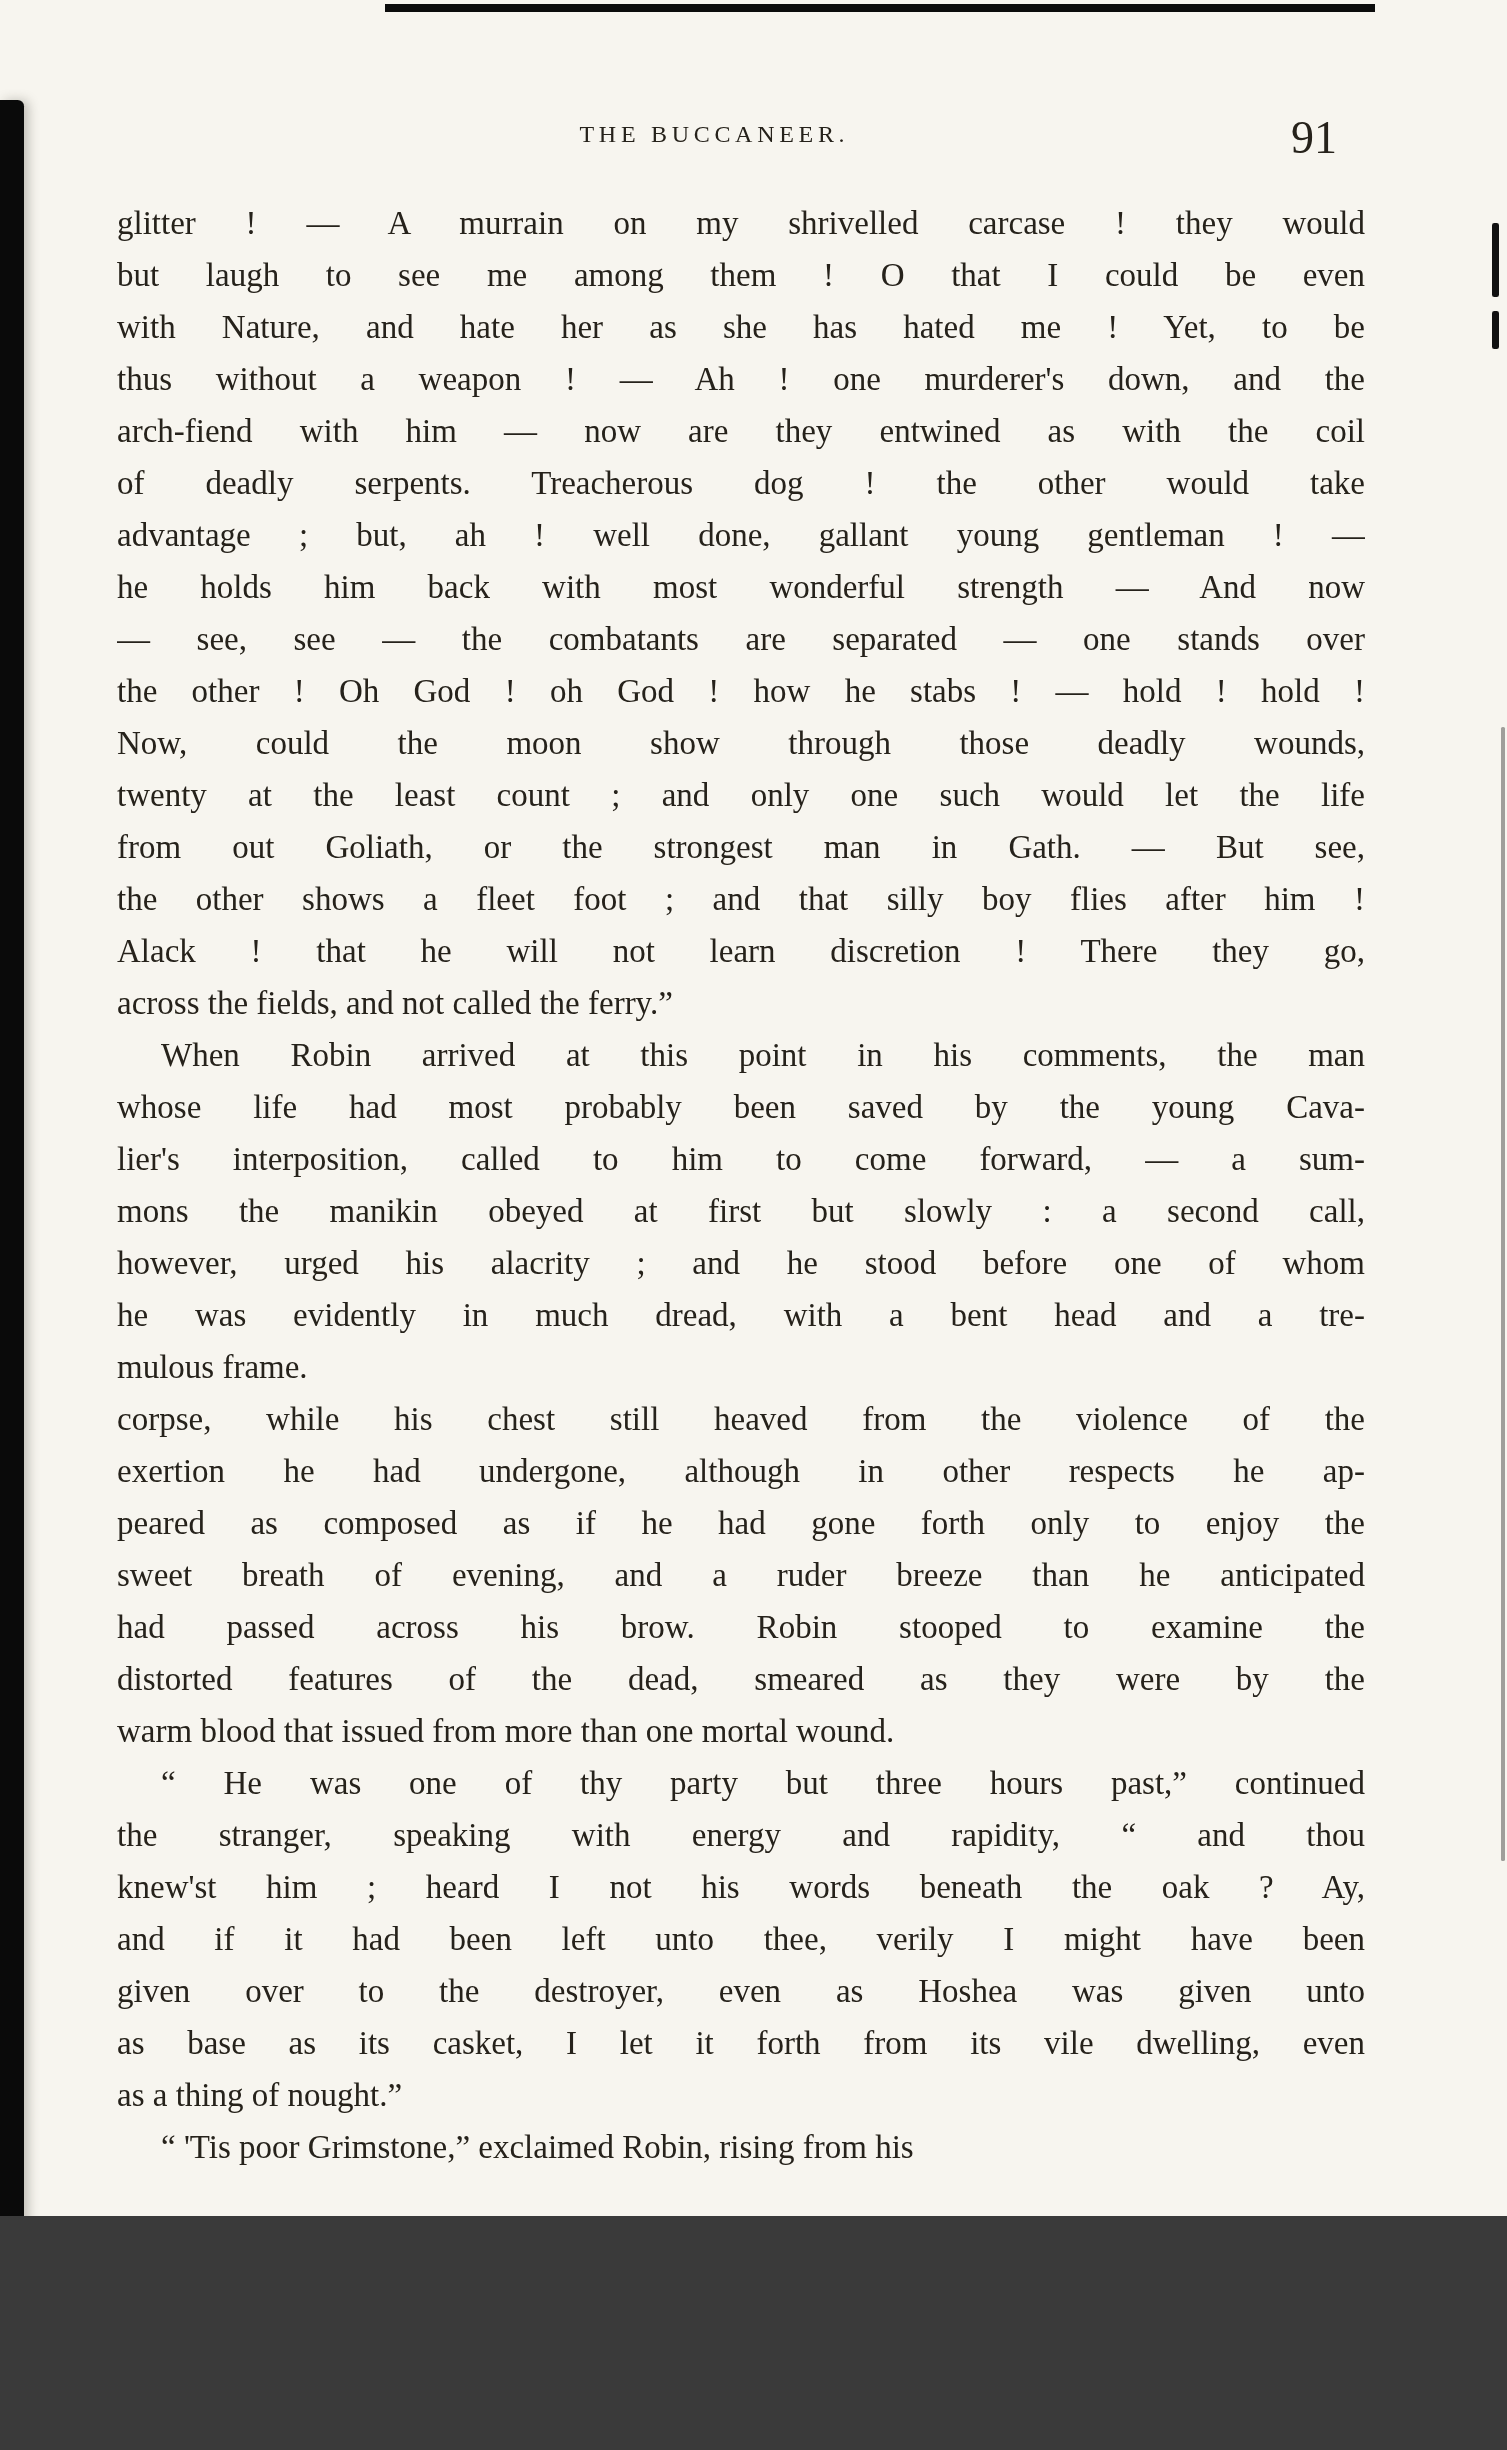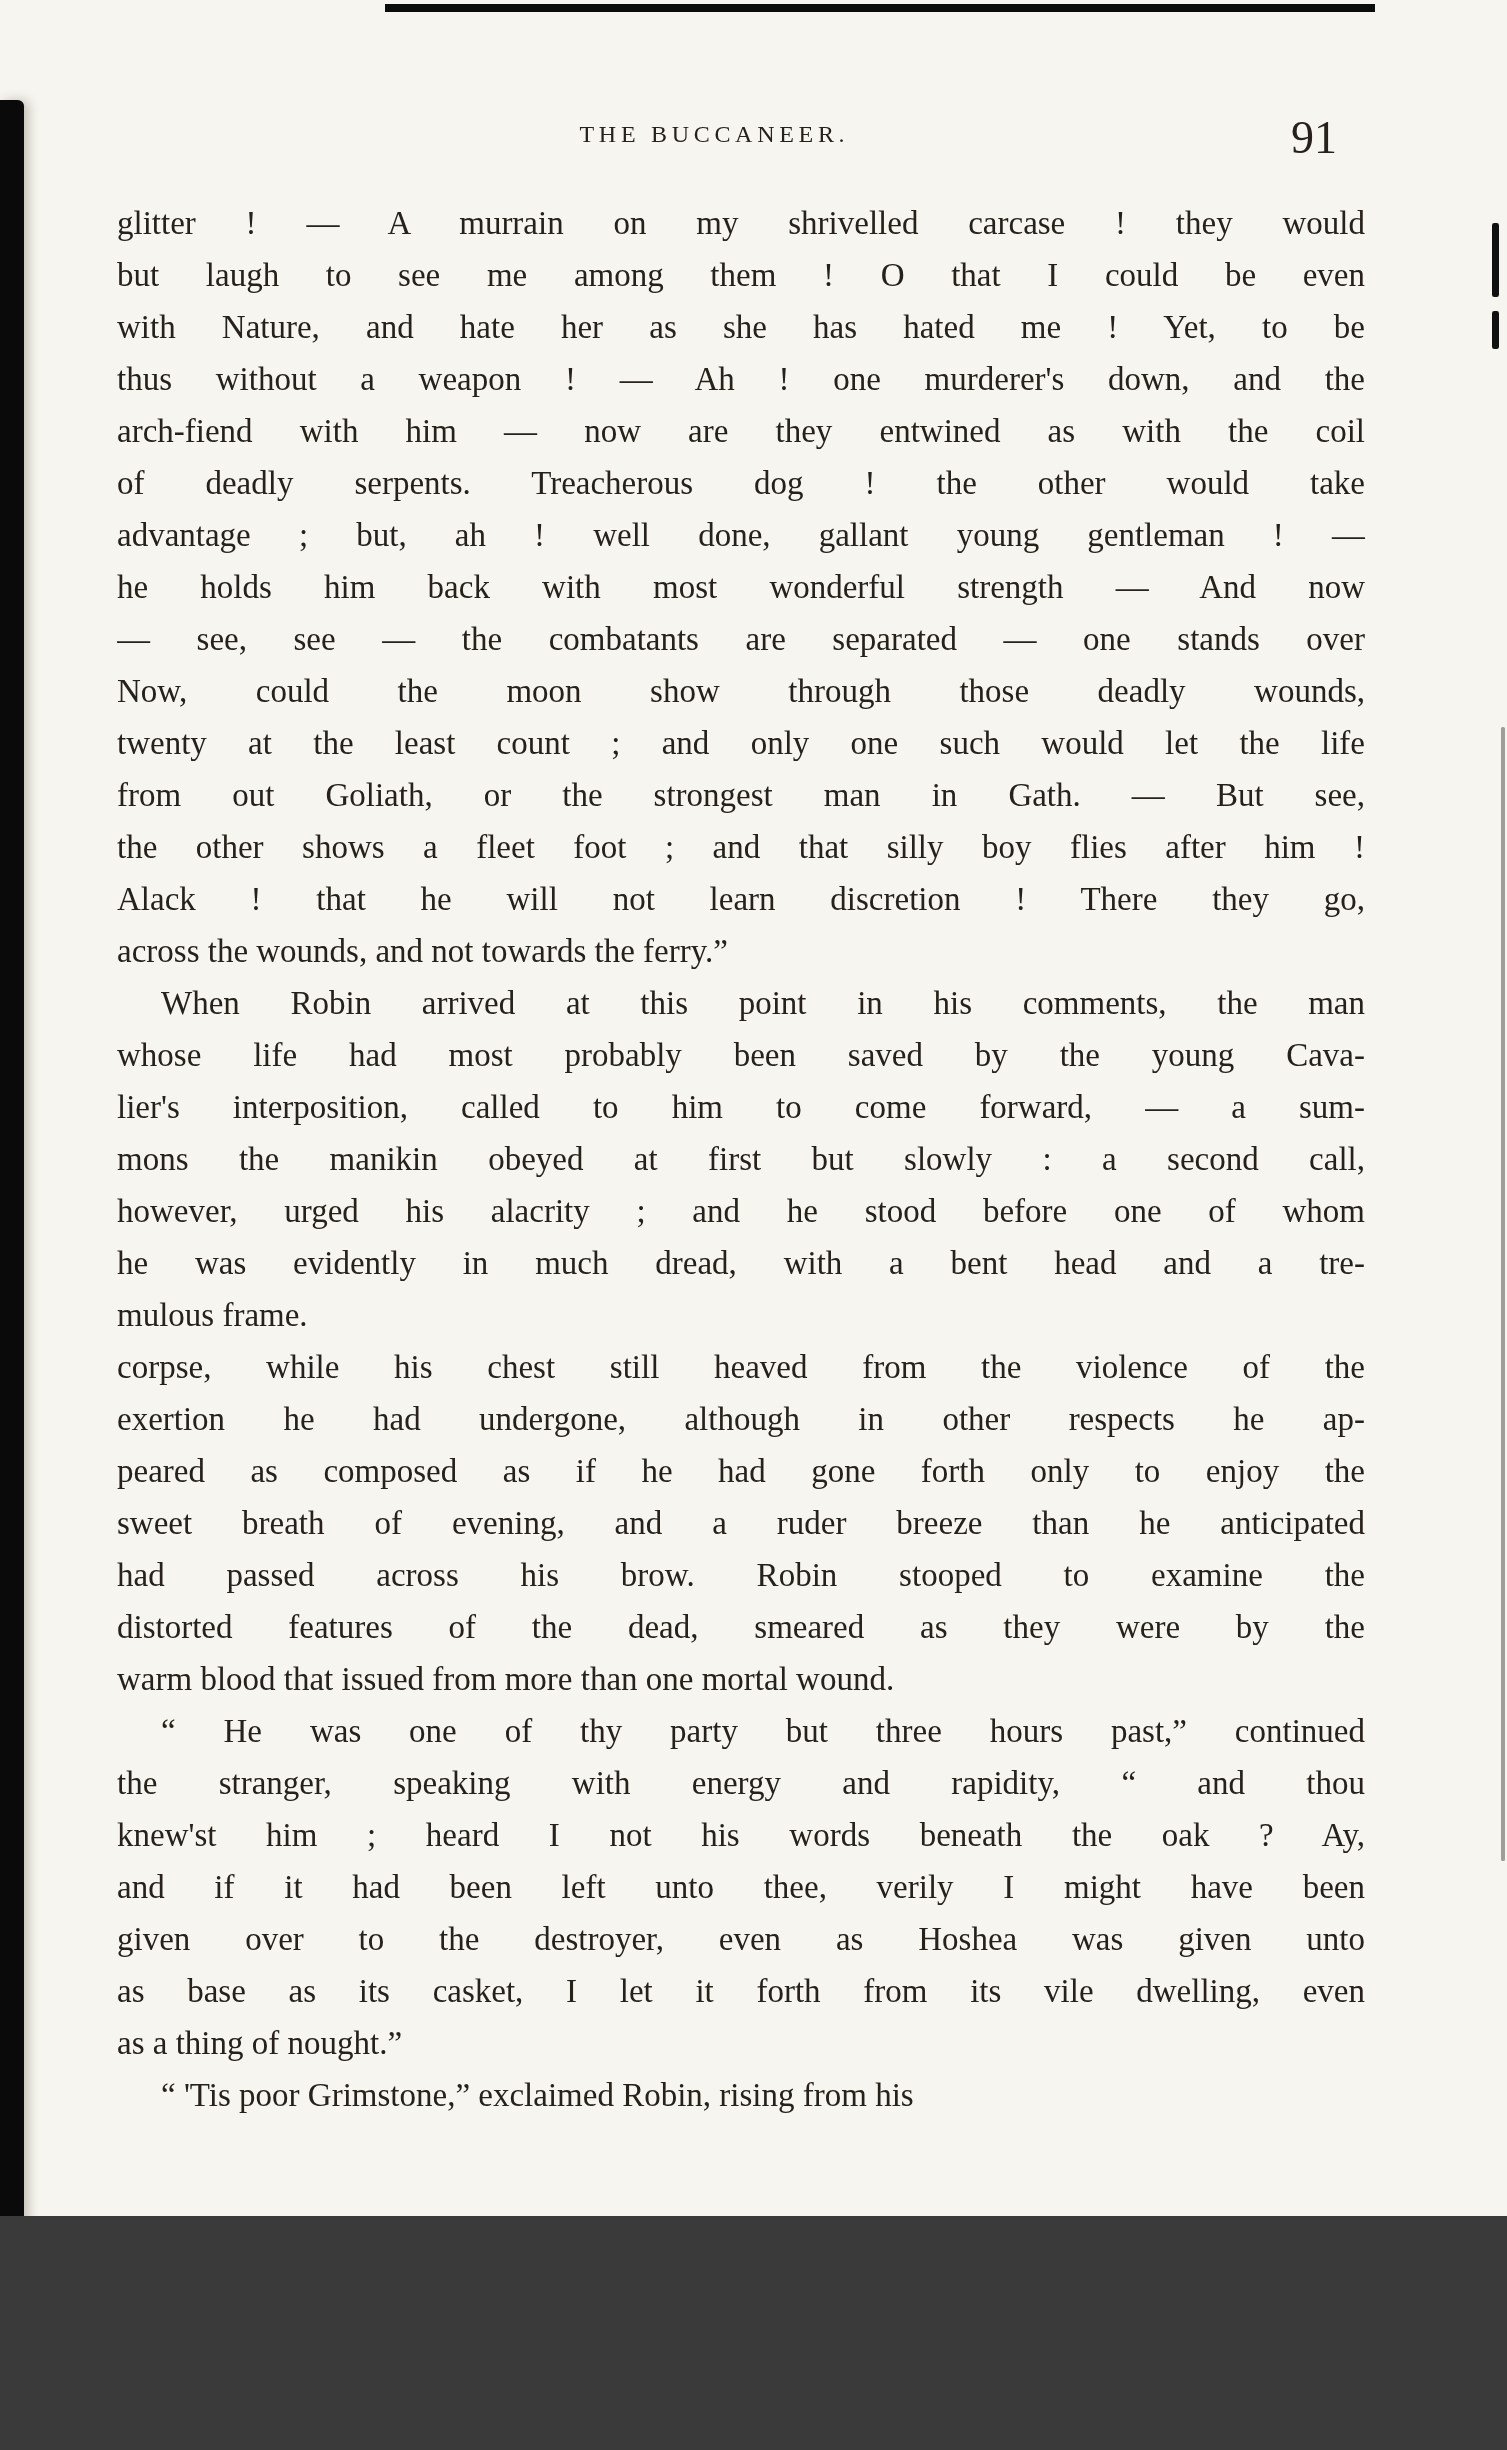--- a/index.html
+++ b/index.html
@@ -79,26 +79,27 @@
       <div class="para">
         <div class="line">glitter ! — A murrain on my shrivelled carcase ! they would</div>
         <div class="line">but laugh to see me among them ! O that I could be even</div>
         <div class="line">with Nature, and hate her as she has hated me ! Yet, to be</div>
         <div class="line">thus without a weapon ! — Ah ! one murderer's down, and the</div>
         <div class="line">arch-fiend with him — now are they entwined as with the coil</div>
         <div class="line">of deadly serpents. Treacherous dog ! the other would take</div>
         <div class="line">advantage ; but, ah ! well done, gallant young gentleman ! —</div>
         <div class="line">he holds him back with most wonderful strength — And now</div>
         <div class="line">— see, see — the combatants are separated — one stands over</div>
+        <div class="line">the other ! Oh God ! oh God ! how he stabs ! — hold ! hold !</div>
         <div class="line">Now, could the moon show through those deadly wounds,</div>
         <div class="line">twenty at the least count ; and only one such would let the life</div>
         <div class="line">from out Goliath, or the strongest man in Gath. — But see,</div>
         <div class="line">the other shows a fleet foot ; and that silly boy flies after him !</div>
         <div class="line">Alack ! that he will not learn discretion ! There they go,</div>
-        <div class="line last">across the wounds, and not towards the ferry.”</div>
+        <div class="line last">across the fields, and not called the ferry.”</div>
       </div>
       <div class="para">
         <div class="line first-indent">When Robin arrived at this point in his comments, the man</div>
         <div class="line">whose life had most probably been saved by the young Cava-</div>
         <div class="line">lier's interposition, called to him to come forward, — a sum-</div>
         <div class="line">mons the manikin obeyed at first but slowly : a second call,</div>
         <div class="line">however, urged his alacrity ; and he stood before one of whom</div>
         <div class="line">he was evidently in much dread, with a bent head and a tre-</div>
         <div class="line last">mulous frame.</div>
       </div>

